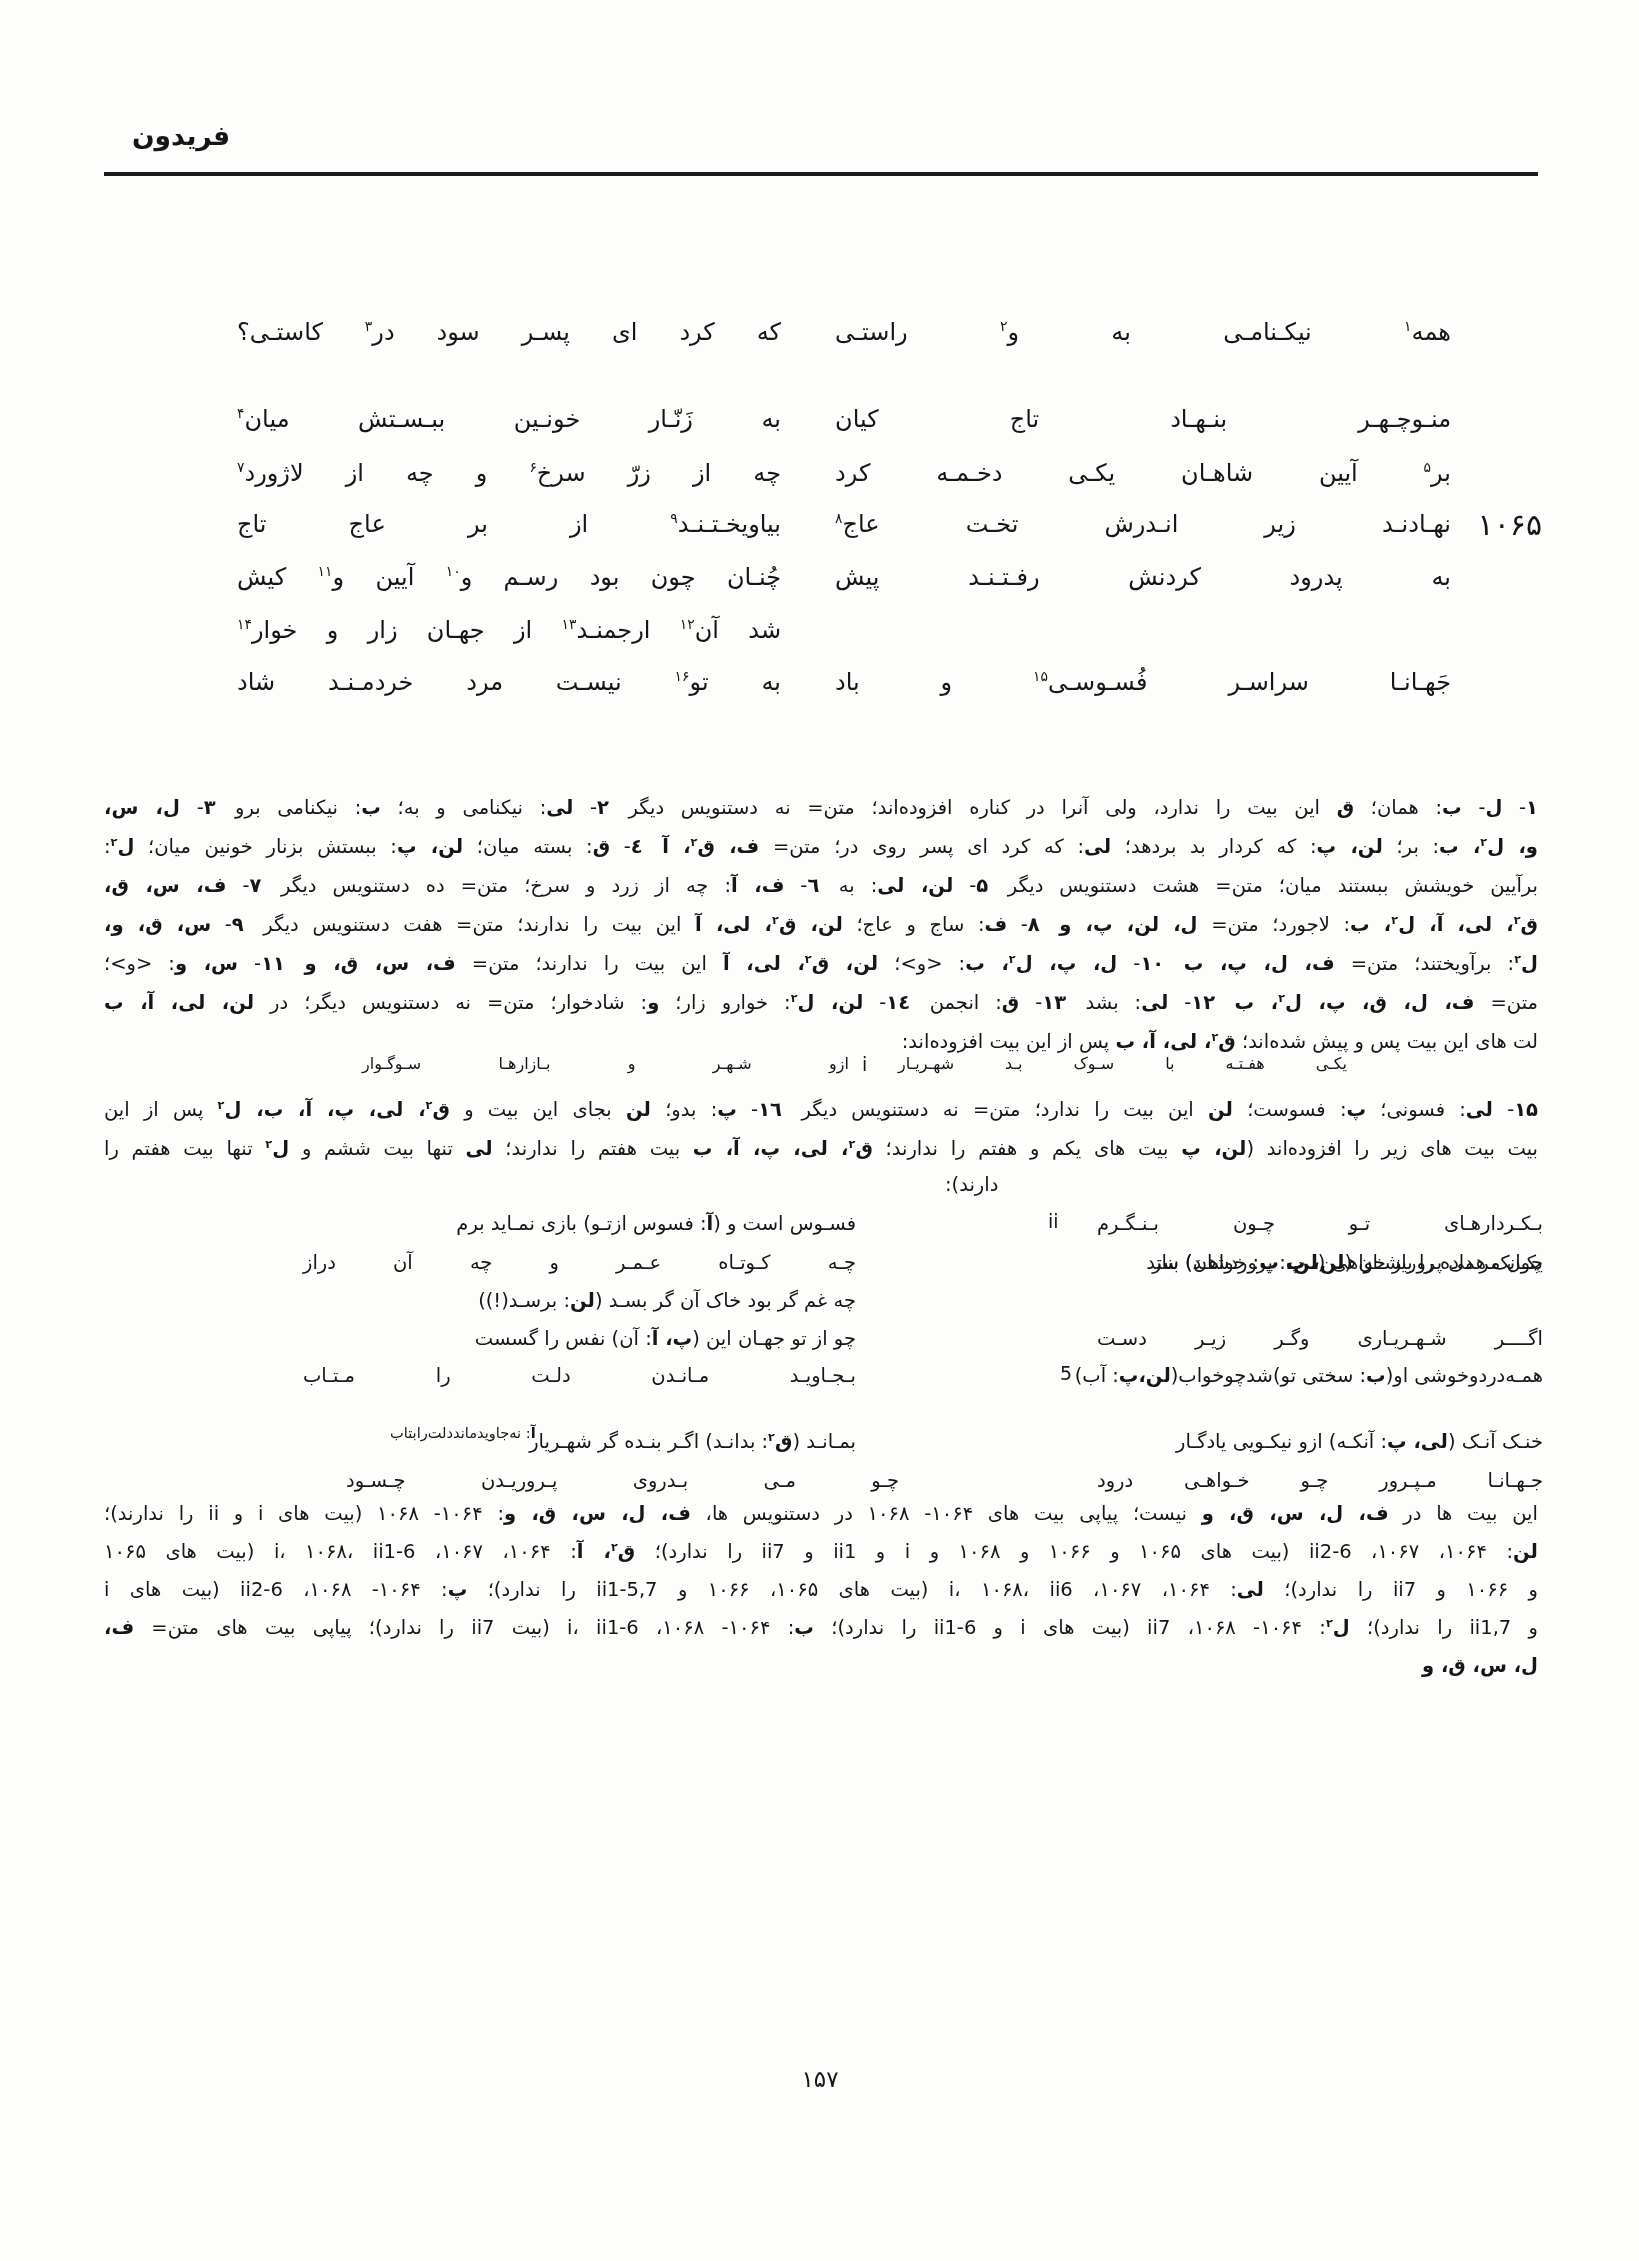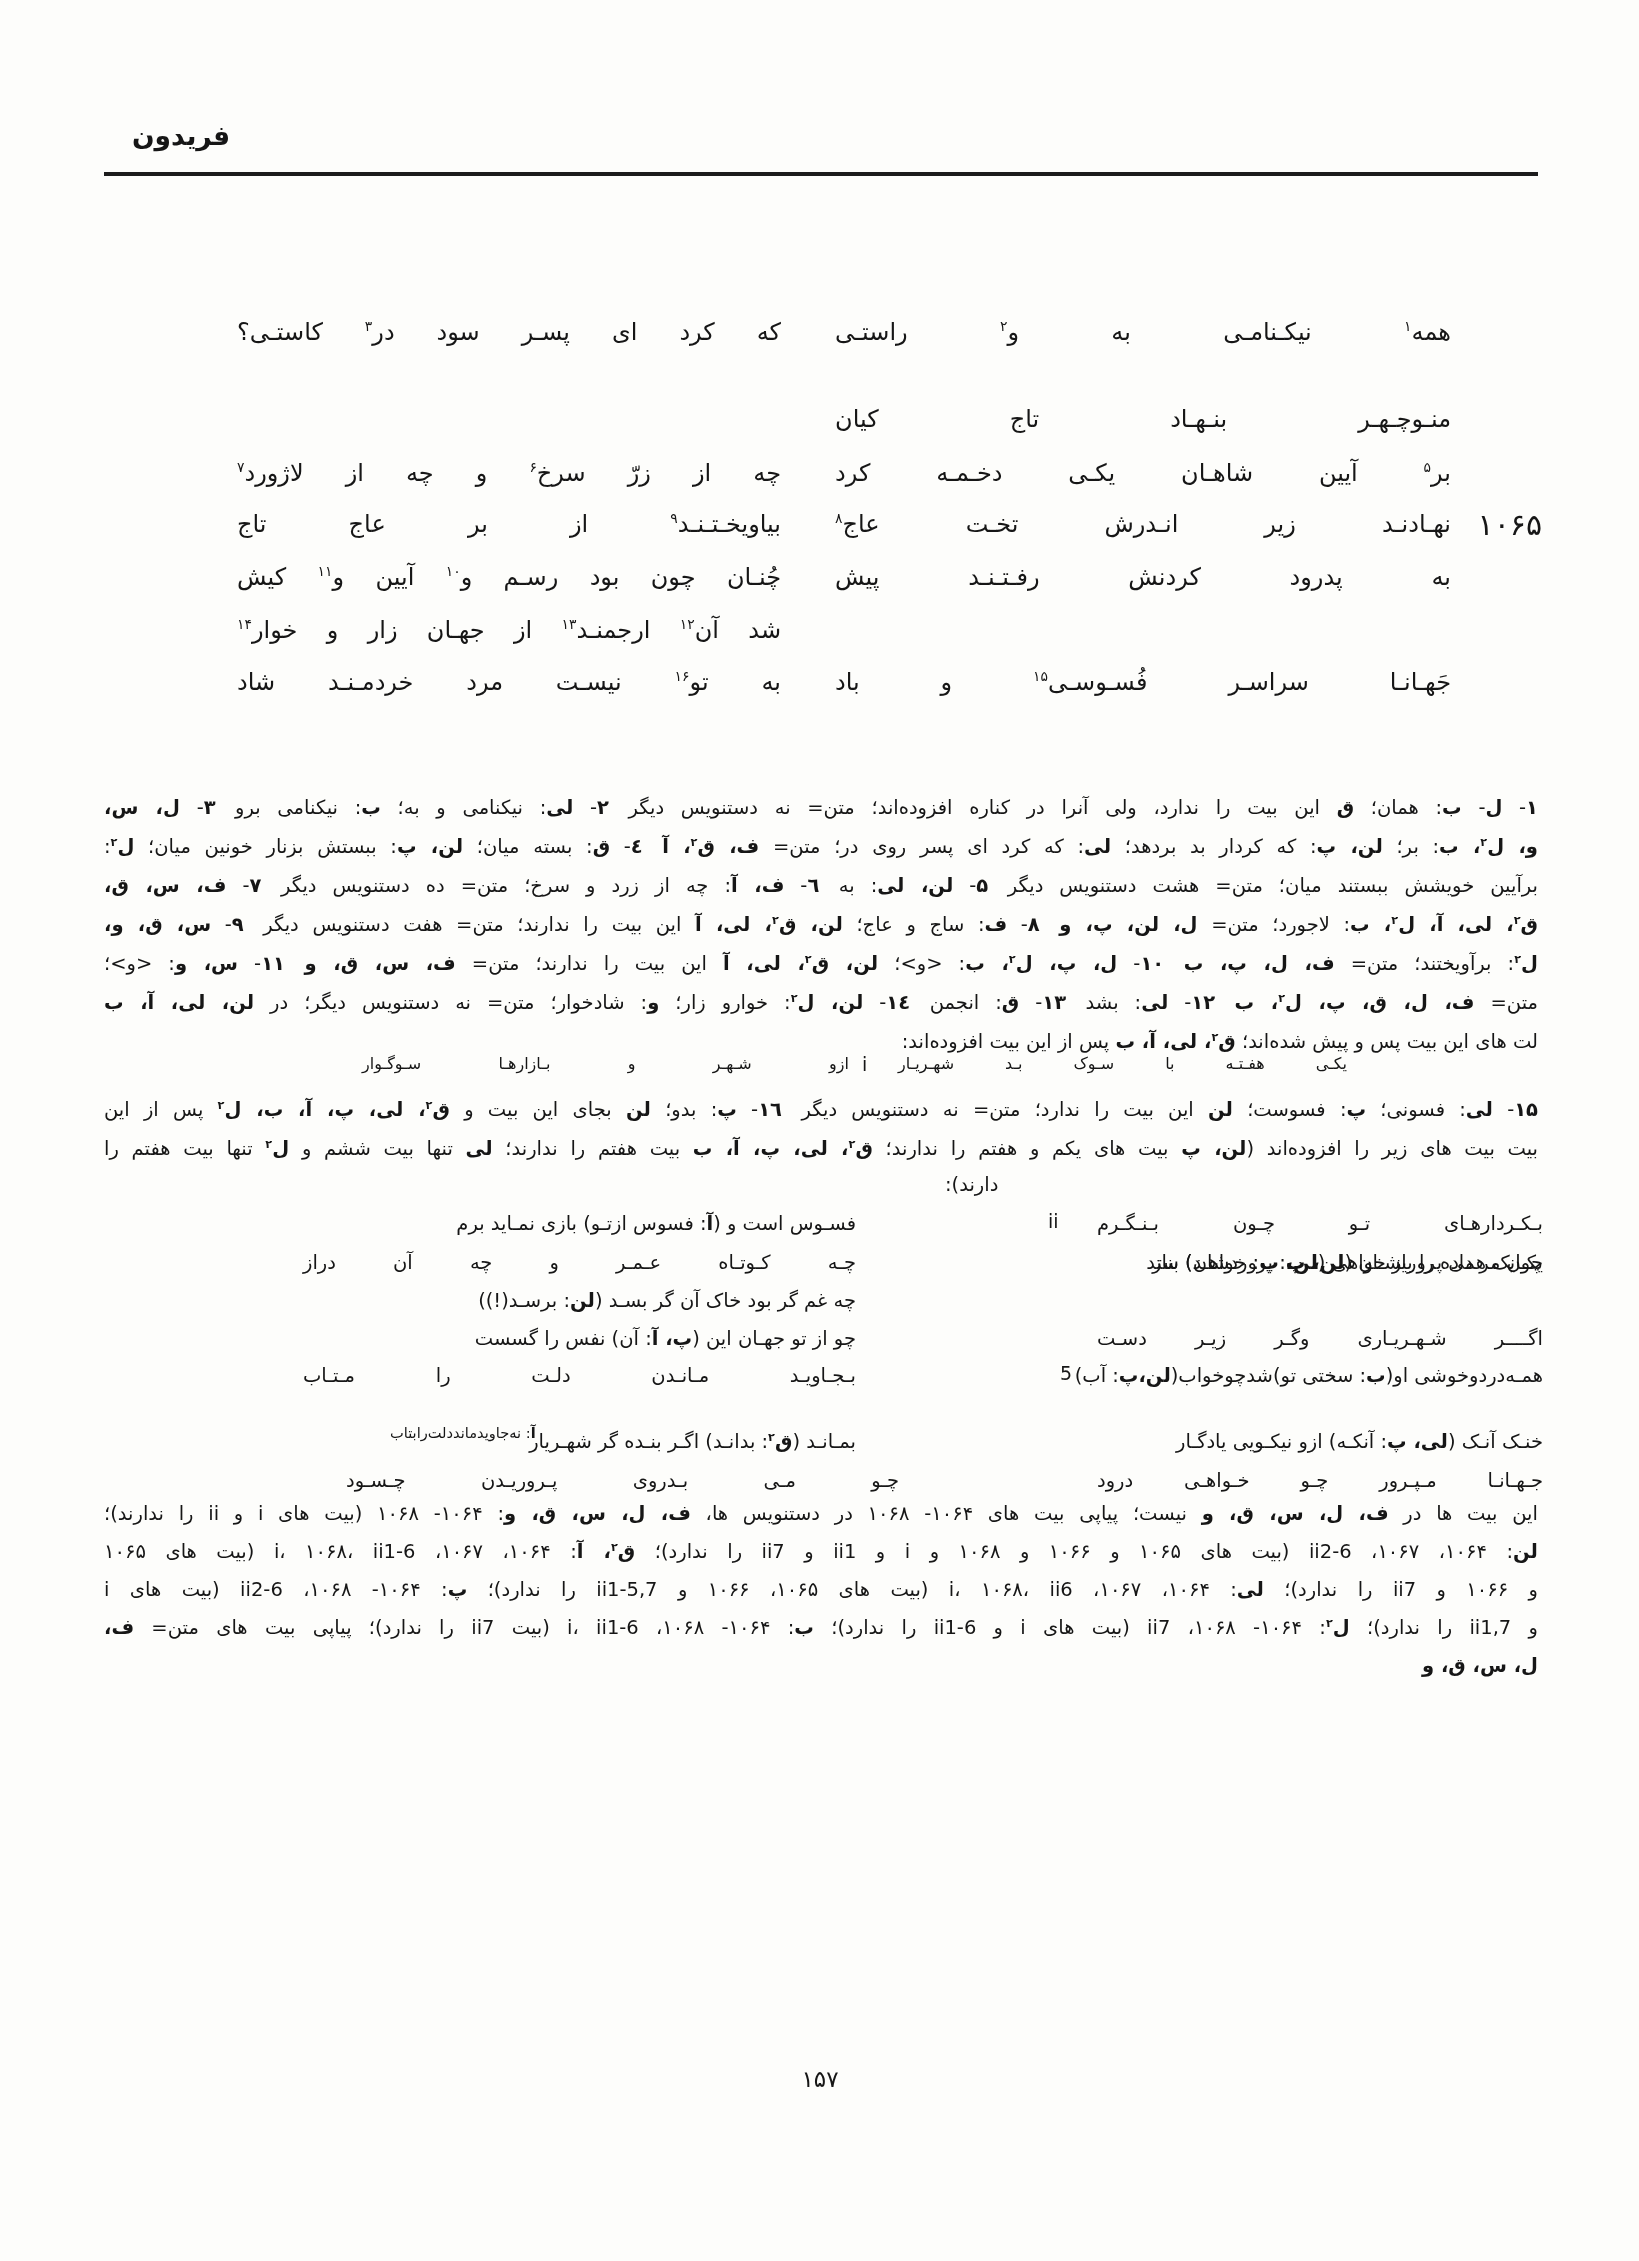--- a/index.html
+++ b/index.html
@@ -53,20 +53,21 @@
   <div class="running-head">فریدون</div>
   <div class="header-rule"></div>
 
   <div id="poem">
       <div class="poem-row" style="top: 313px;">
         <div class="hemi h1">همه<sup>۱</sup> نیکـنامـی به و<sup>۲</sup> راستـی</div>
         <div class="hemi h2">که کرد ای پسـر سود در<sup>۳</sup> کاستـی؟</div>
       </div>
       <div class="poem-row" style="top: 400px;">
         <div class="hemi h1">منـوچـهـر بنـهـاد تاج کیان</div>
+        <div class="hemi h2">به زَنّـار خونـین ببـسـتش میان<sup>۴</sup></div>
       </div>
       <div class="poem-row" style="top: 454px;">
         <div class="hemi h1">بر<sup>۵</sup> آیین شاهـان یکـی دخـمـه کرد</div>
         <div class="hemi h2">چه از زرّ سرخ<sup>۶</sup> و چه از لاژورد<sup>۷</sup></div>
       </div>
       <div class="poem-row" style="top: 505px;">
         <div class="hemi h1">نهـادنـد زیر انـدرش تخـت عاج<sup>۸</sup></div>
         <div class="hemi h2">بیاویخـتـنـد<sup>۹</sup> از بر عاج تاج</div>
         <div class="verse-no">۱۰۶۵</div>
       </div>

